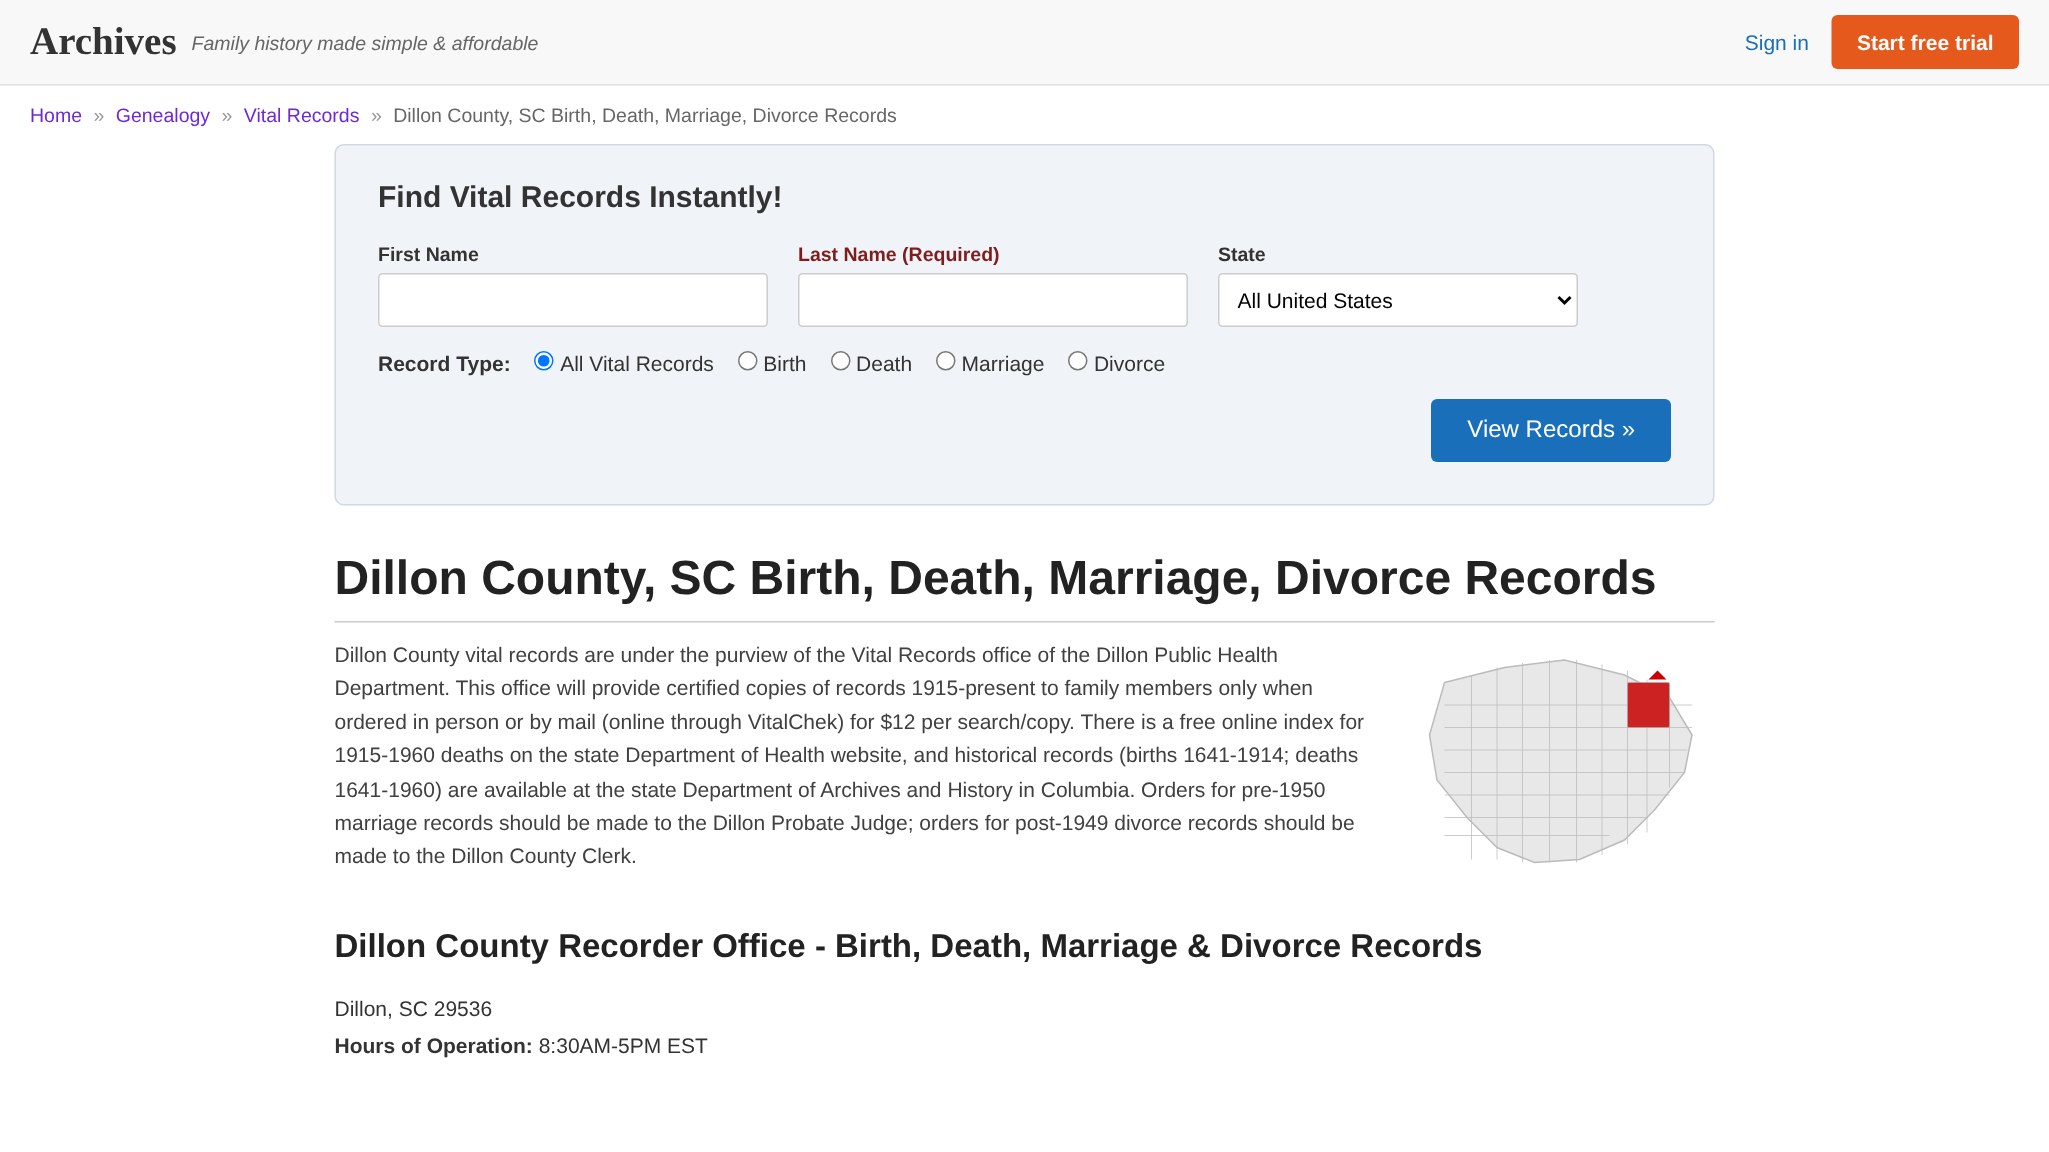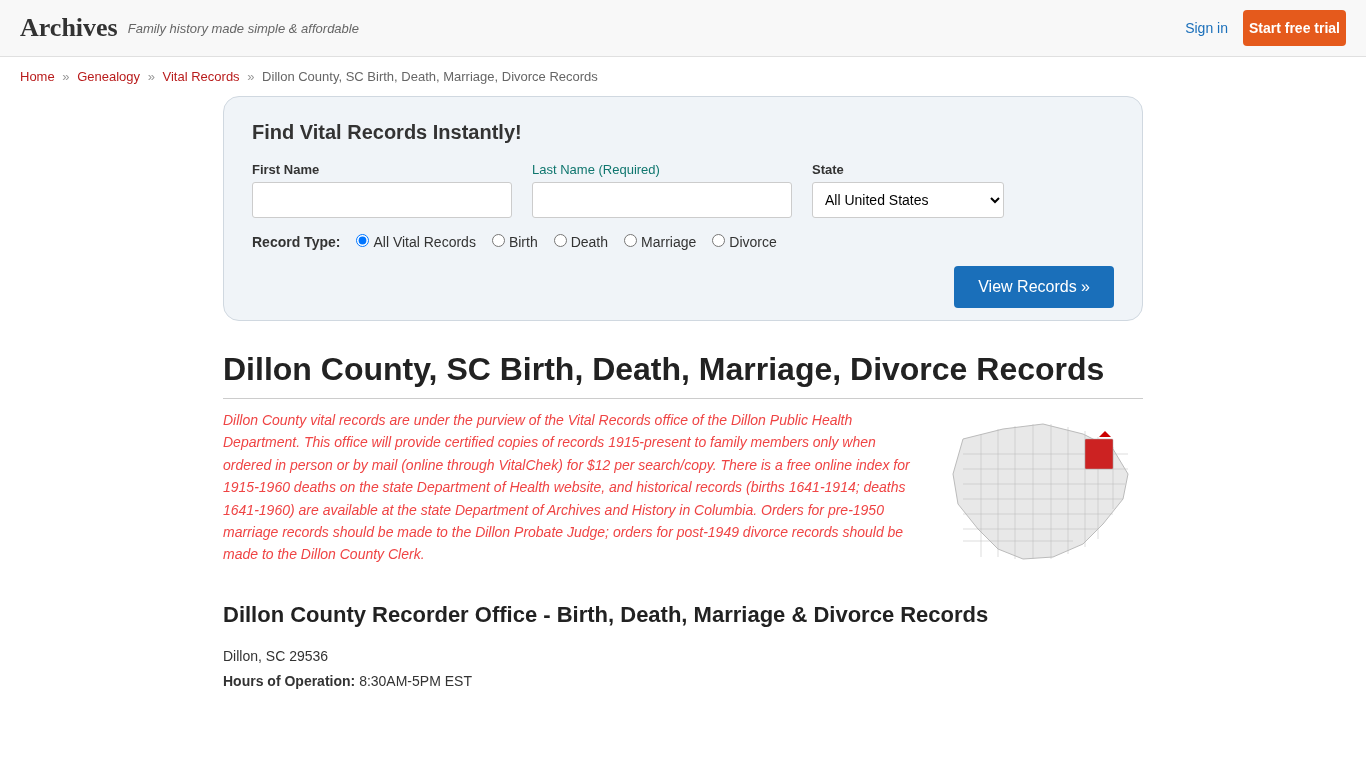--- a/index.html
+++ b/index.html
@@ -39,52 +39,52 @@
     .sign-in-link {
       color: #1a6fba;
       text-decoration: none;
       font-size: 14px;
       cursor: pointer;
     }
     .start-trial-btn {
       background: #e55a1c;
       color: #fff;
       border: none;
-      padding: 10px 6px;
+      padding: 10px 17px;
       font-size: 14px;
       border-radius: 4px;
       cursor: pointer;
       font-weight: bold;
     }
 
     
     .breadcrumb {
       padding: 12px 20px;
       font-size: 13px;
       color: #666;
     }
     .breadcrumb a {
-      color: #b91c1c;
+      color: #6d28d9;
       text-decoration: none;
     }
     .breadcrumb .sep { margin: 0 4px; color: #999; }
 
     
     .main-content {
       max-width: 960px;
       margin: 0 auto;
       padding: 0 20px 40px;
     }
 
     
     .search-box {
       background: #f0f4f8;
       border: 1px solid #d0d8e0;
-      border-radius: 16px;
-      padding: 24px 28px 12px;
+      border-radius: 6px;
+      padding: 24px 28px 28px;
       margin-bottom: 30px;
     }
     .search-box h2 {
       font-size: 20px;
       font-weight: bold;
       color: #333;
       margin-bottom: 18px;
     }
     .search-fields {
       display: flex;
@@ -96,34 +96,34 @@
       display: flex;
       flex-direction: column;
       gap: 5px;
     }
     .field-group label {
       font-size: 13px;
       font-weight: bold;
       color: #333;
     }
     .field-group label span {
-      font-weight: normal;
-      color: #0f766e;
+      font-weight: bold;
+      color: #7f1d1d;
     }
     .field-group input[type="text"] {
       width: 260px;
       height: 36px;
       border: 1px solid #ccc;
       border-radius: 3px;
       padding: 4px 8px;
       font-size: 14px;
       background: #fff;
     }
     .field-group select {
-      width: 192px;
+      width: 240px;
       height: 36px;
       border: 1px solid #ccc;
       border-radius: 3px;
       padding: 4px 8px;
       font-size: 14px;
       background: #fff;
       appearance: auto;
     }
     .record-type-row {
       display: flex;
@@ -173,22 +173,21 @@
     
     .content-section {
       display: flex;
       gap: 30px;
       margin-bottom: 30px;
     }
     .content-text {
       flex: 1;
       font-size: 14px;
       line-height: 1.6;
-      color: #ef4444;
-      font-style: italic;
+      color: #404040;
     }
     .sc-map {
       width: 200px;
       flex-shrink: 0;
     }
 
     
     .section-heading {
       font-size: 22px;
       font-weight: bold;

